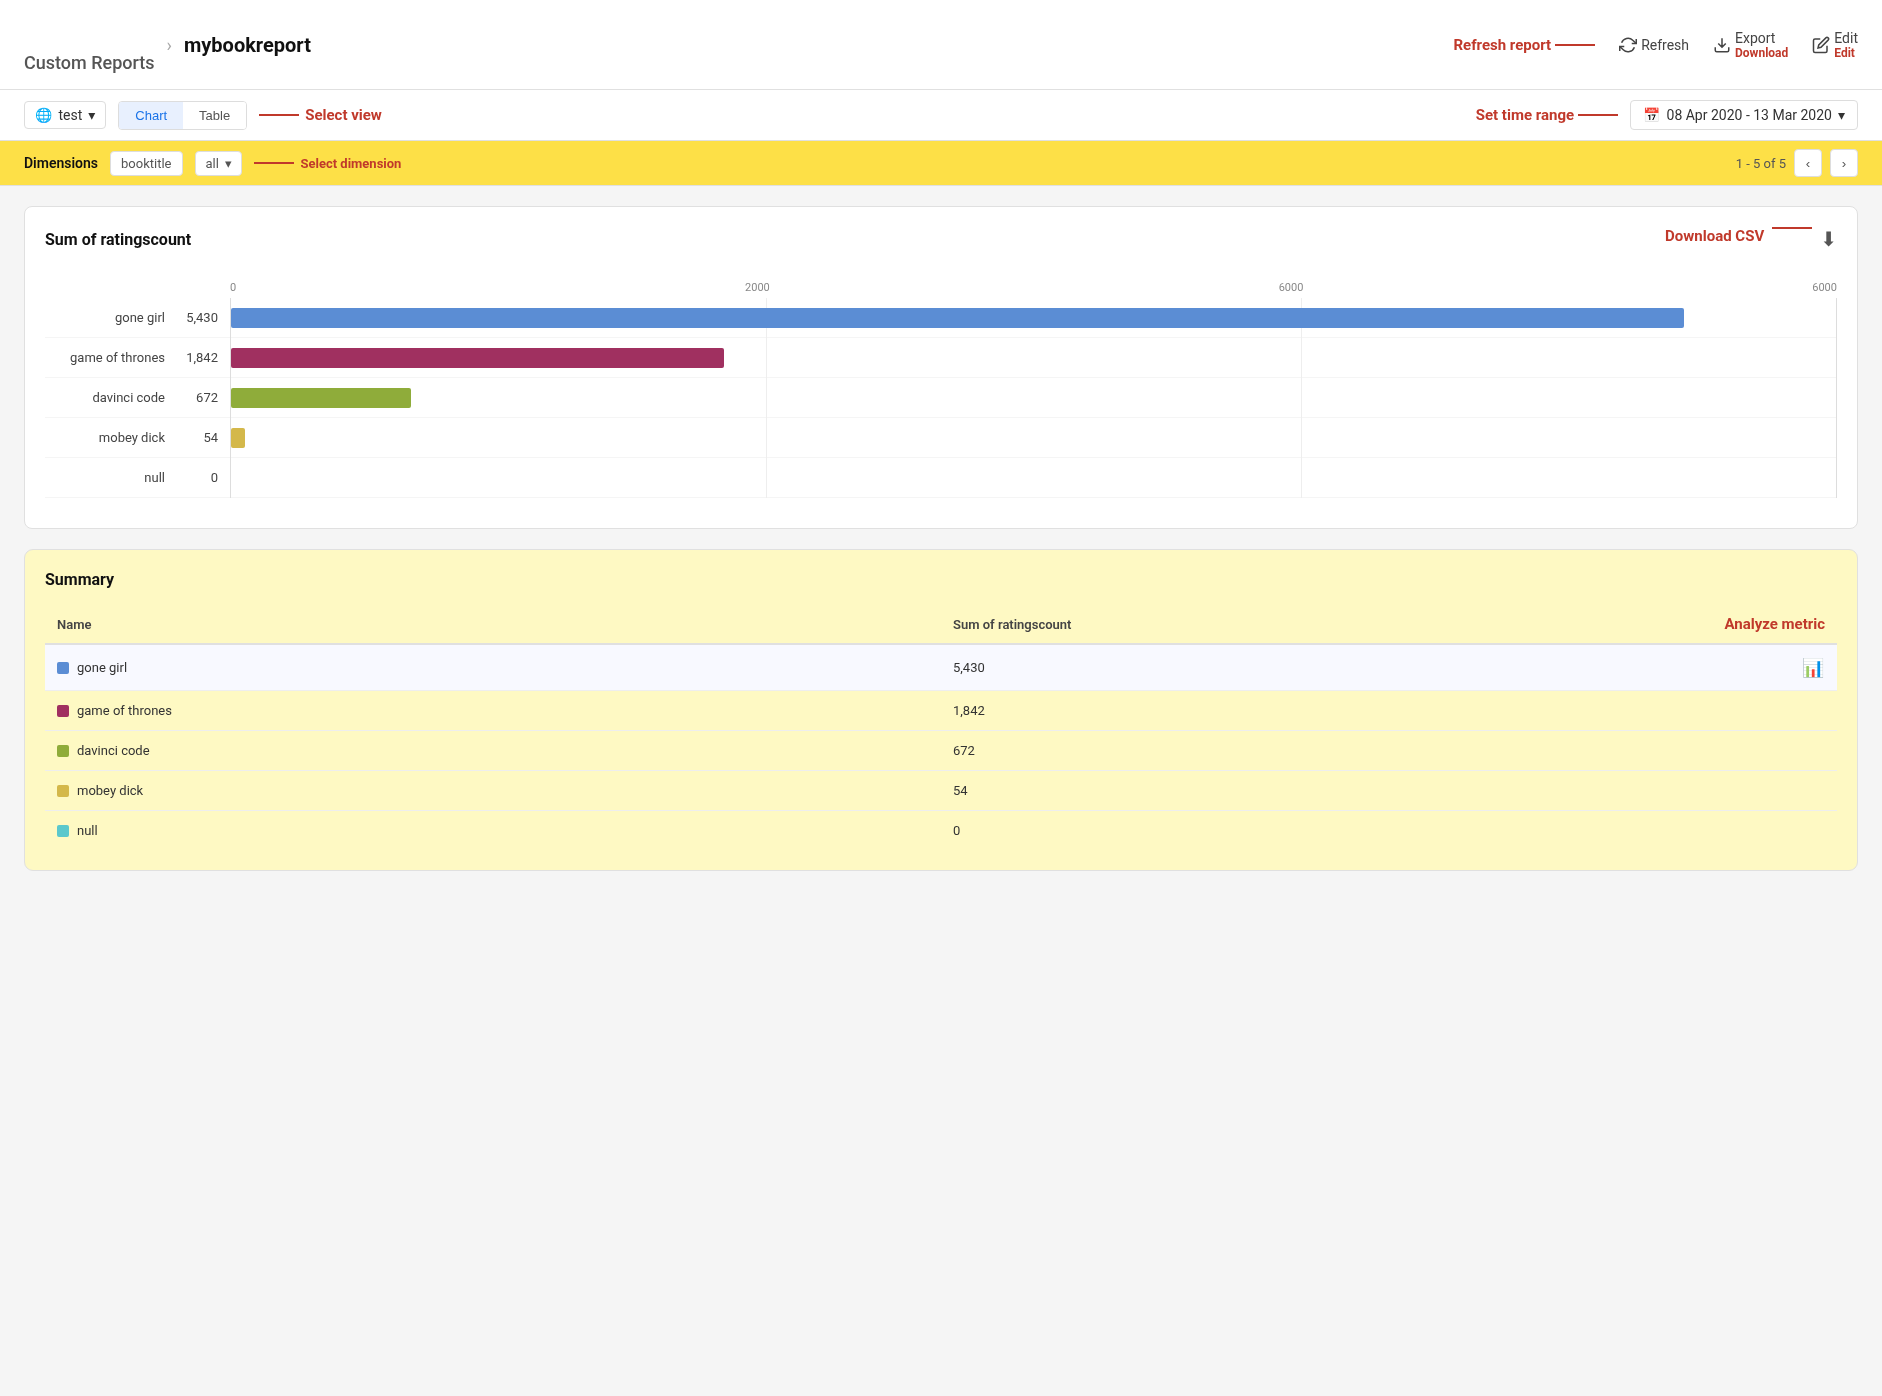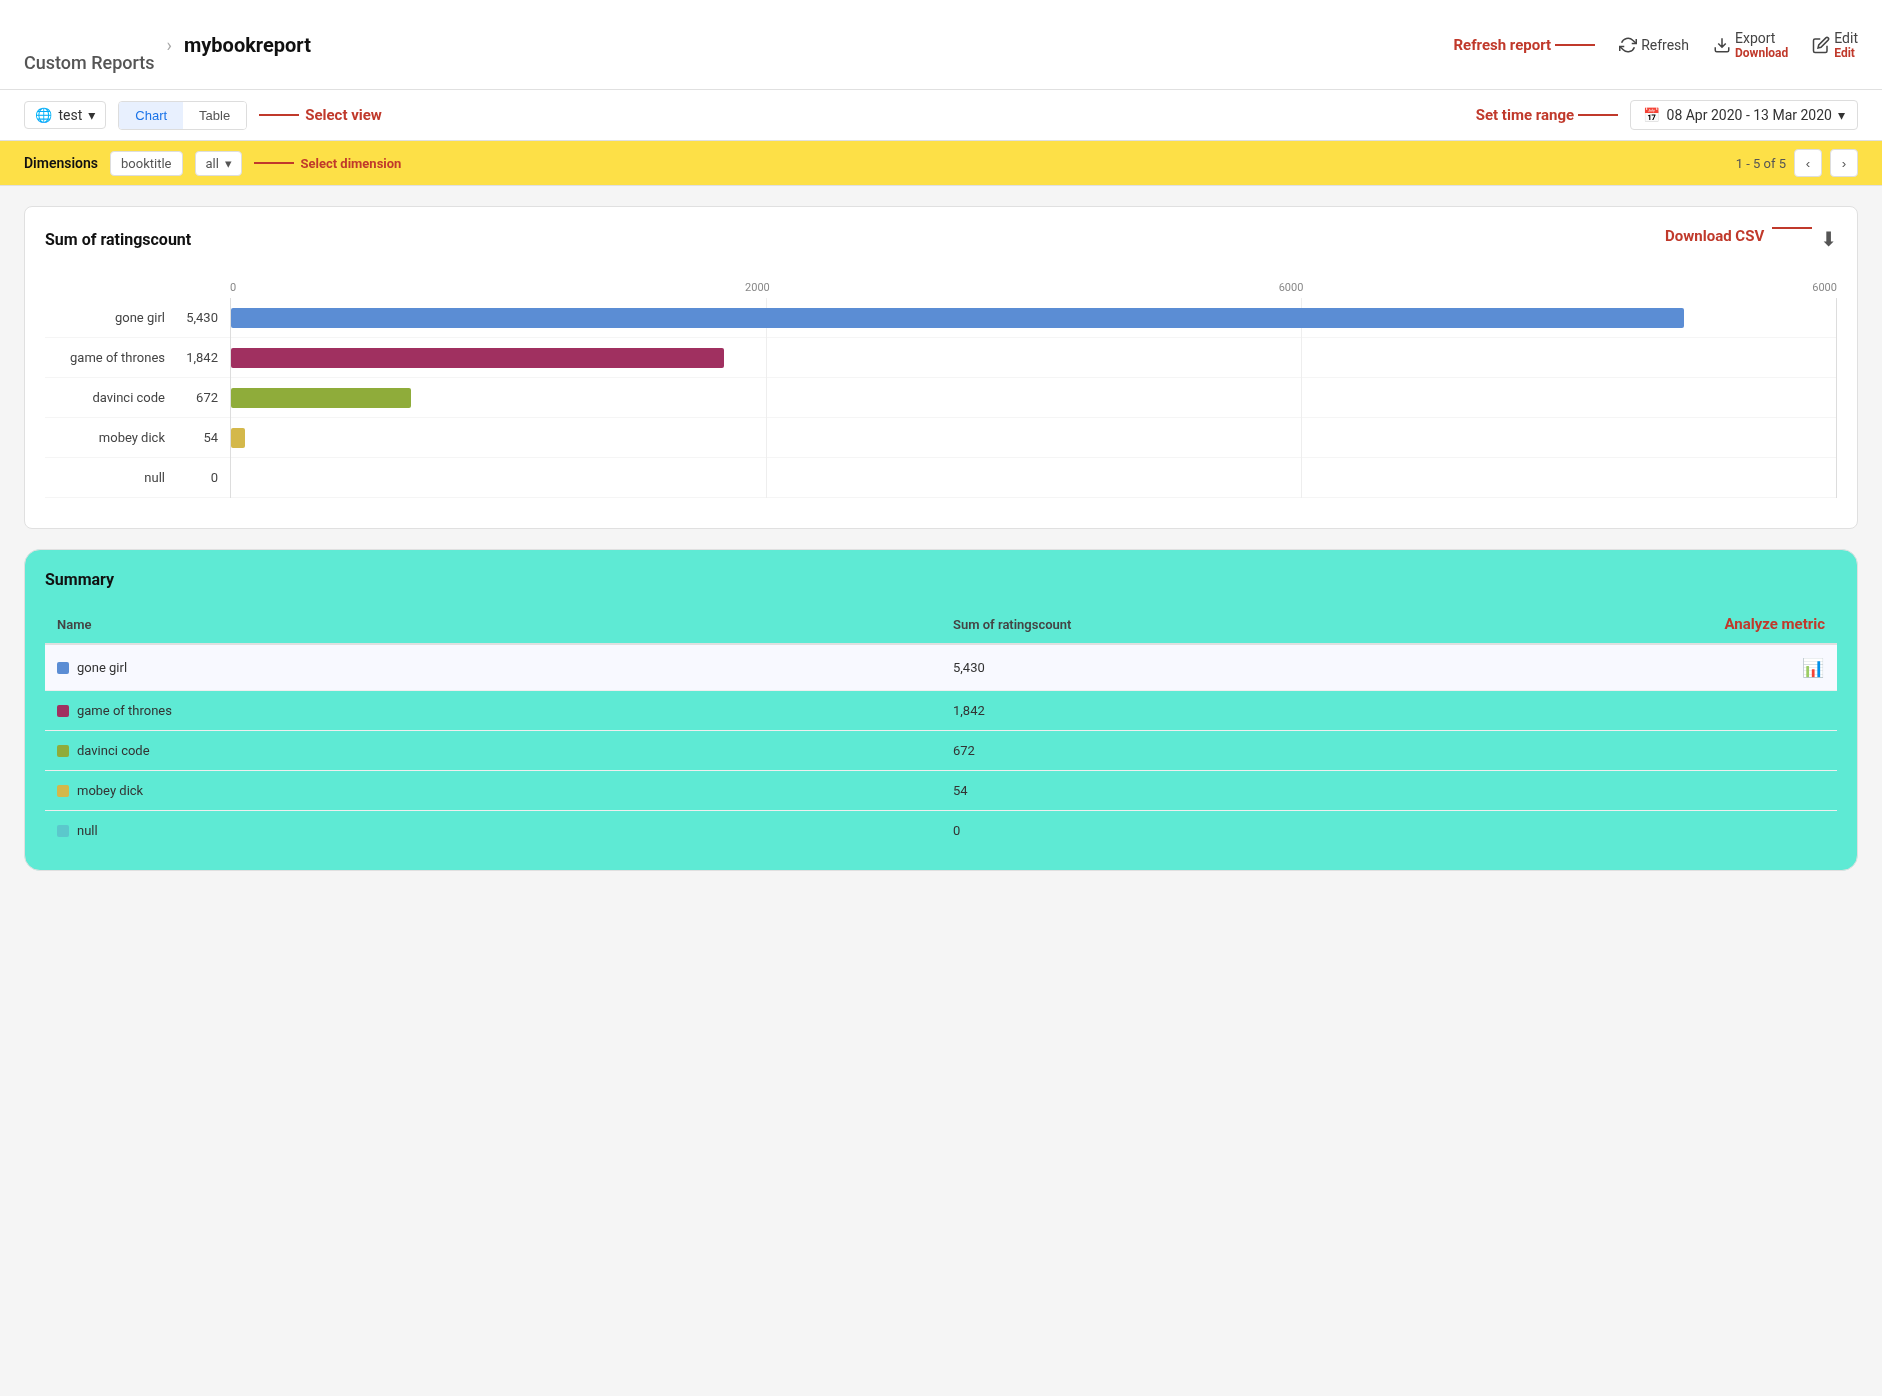--- a/index.html
+++ b/index.html
@@ -40,21 +40,21 @@
 
     .chart-card { background: #fff; border-radius: 8px; border: 1px solid #e0e0e0; padding: 20px; }
     .chart-header { display: flex; justify-content: space-between; align-items: center; margin-bottom: 20px; }
     .chart-title { font-weight: 700; font-size: 16px; color: #111; }
     .download-csv-area { display: flex; align-items: flex-start; gap: 8px; }
     .download-csv-annotation { color: #c0392b; font-weight: 700; font-size: 15px; }
     .download-icon { cursor: pointer; color: #555; }
 
     .bar-chart { position: relative; padding: 10px 0; }
 
-    .summary-card { background: #5eead4; border-radius: 16px; border: 1px solid #e0e0e0; padding: 20px; }
+    .summary-card { background: #fef9c3; border-radius: 9px; border: 1px solid #e0e0e0; padding: 20px; }
     .summary-title { font-weight: 700; font-size: 16px; color: #111; margin-bottom: 16px; }
     .summary-table { width: 100%; border-collapse: collapse; }
     .summary-table th { text-align: left; padding: 10px 12px; font-weight: 600; font-size: 13px; color: #444; border-bottom: 2px solid #e0e0e0; }
     .summary-table td { padding: 12px 12px; font-size: 13px; color: #333; border-bottom: 1px solid #eee; }
     .summary-table tr:last-child td { border-bottom: none; }
     .summary-table tr:first-child td { background: #f8f9ff; }
     .analyze-metric-annotation { color: #c0392b; font-weight: 700; font-size: 15px; }
   </style>
 </head>
 <body>

